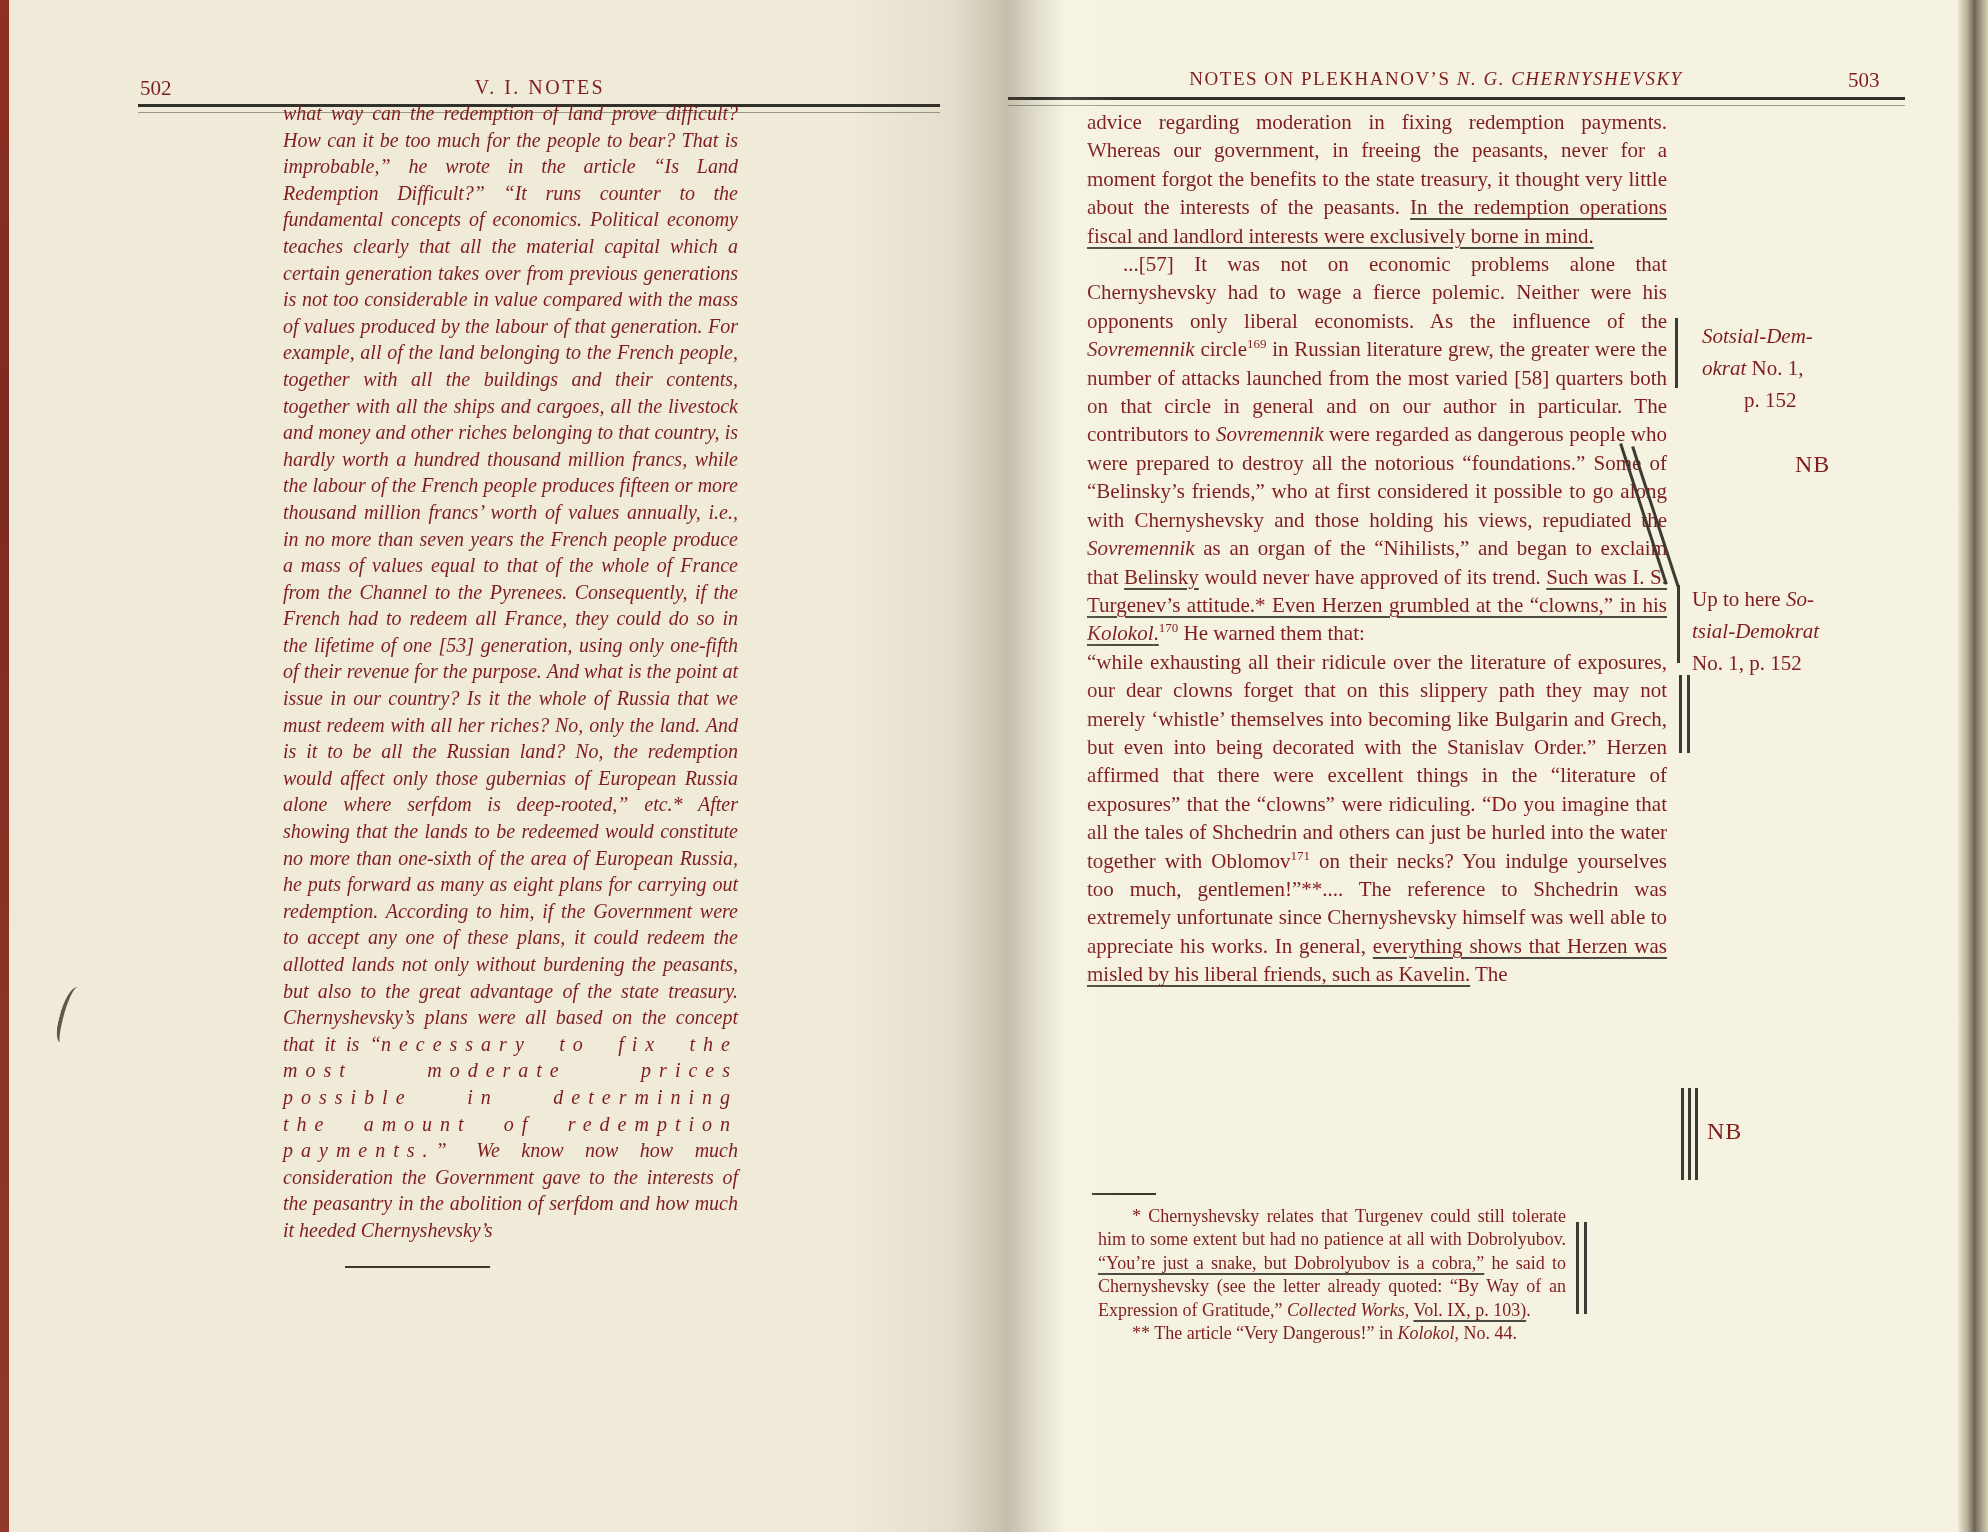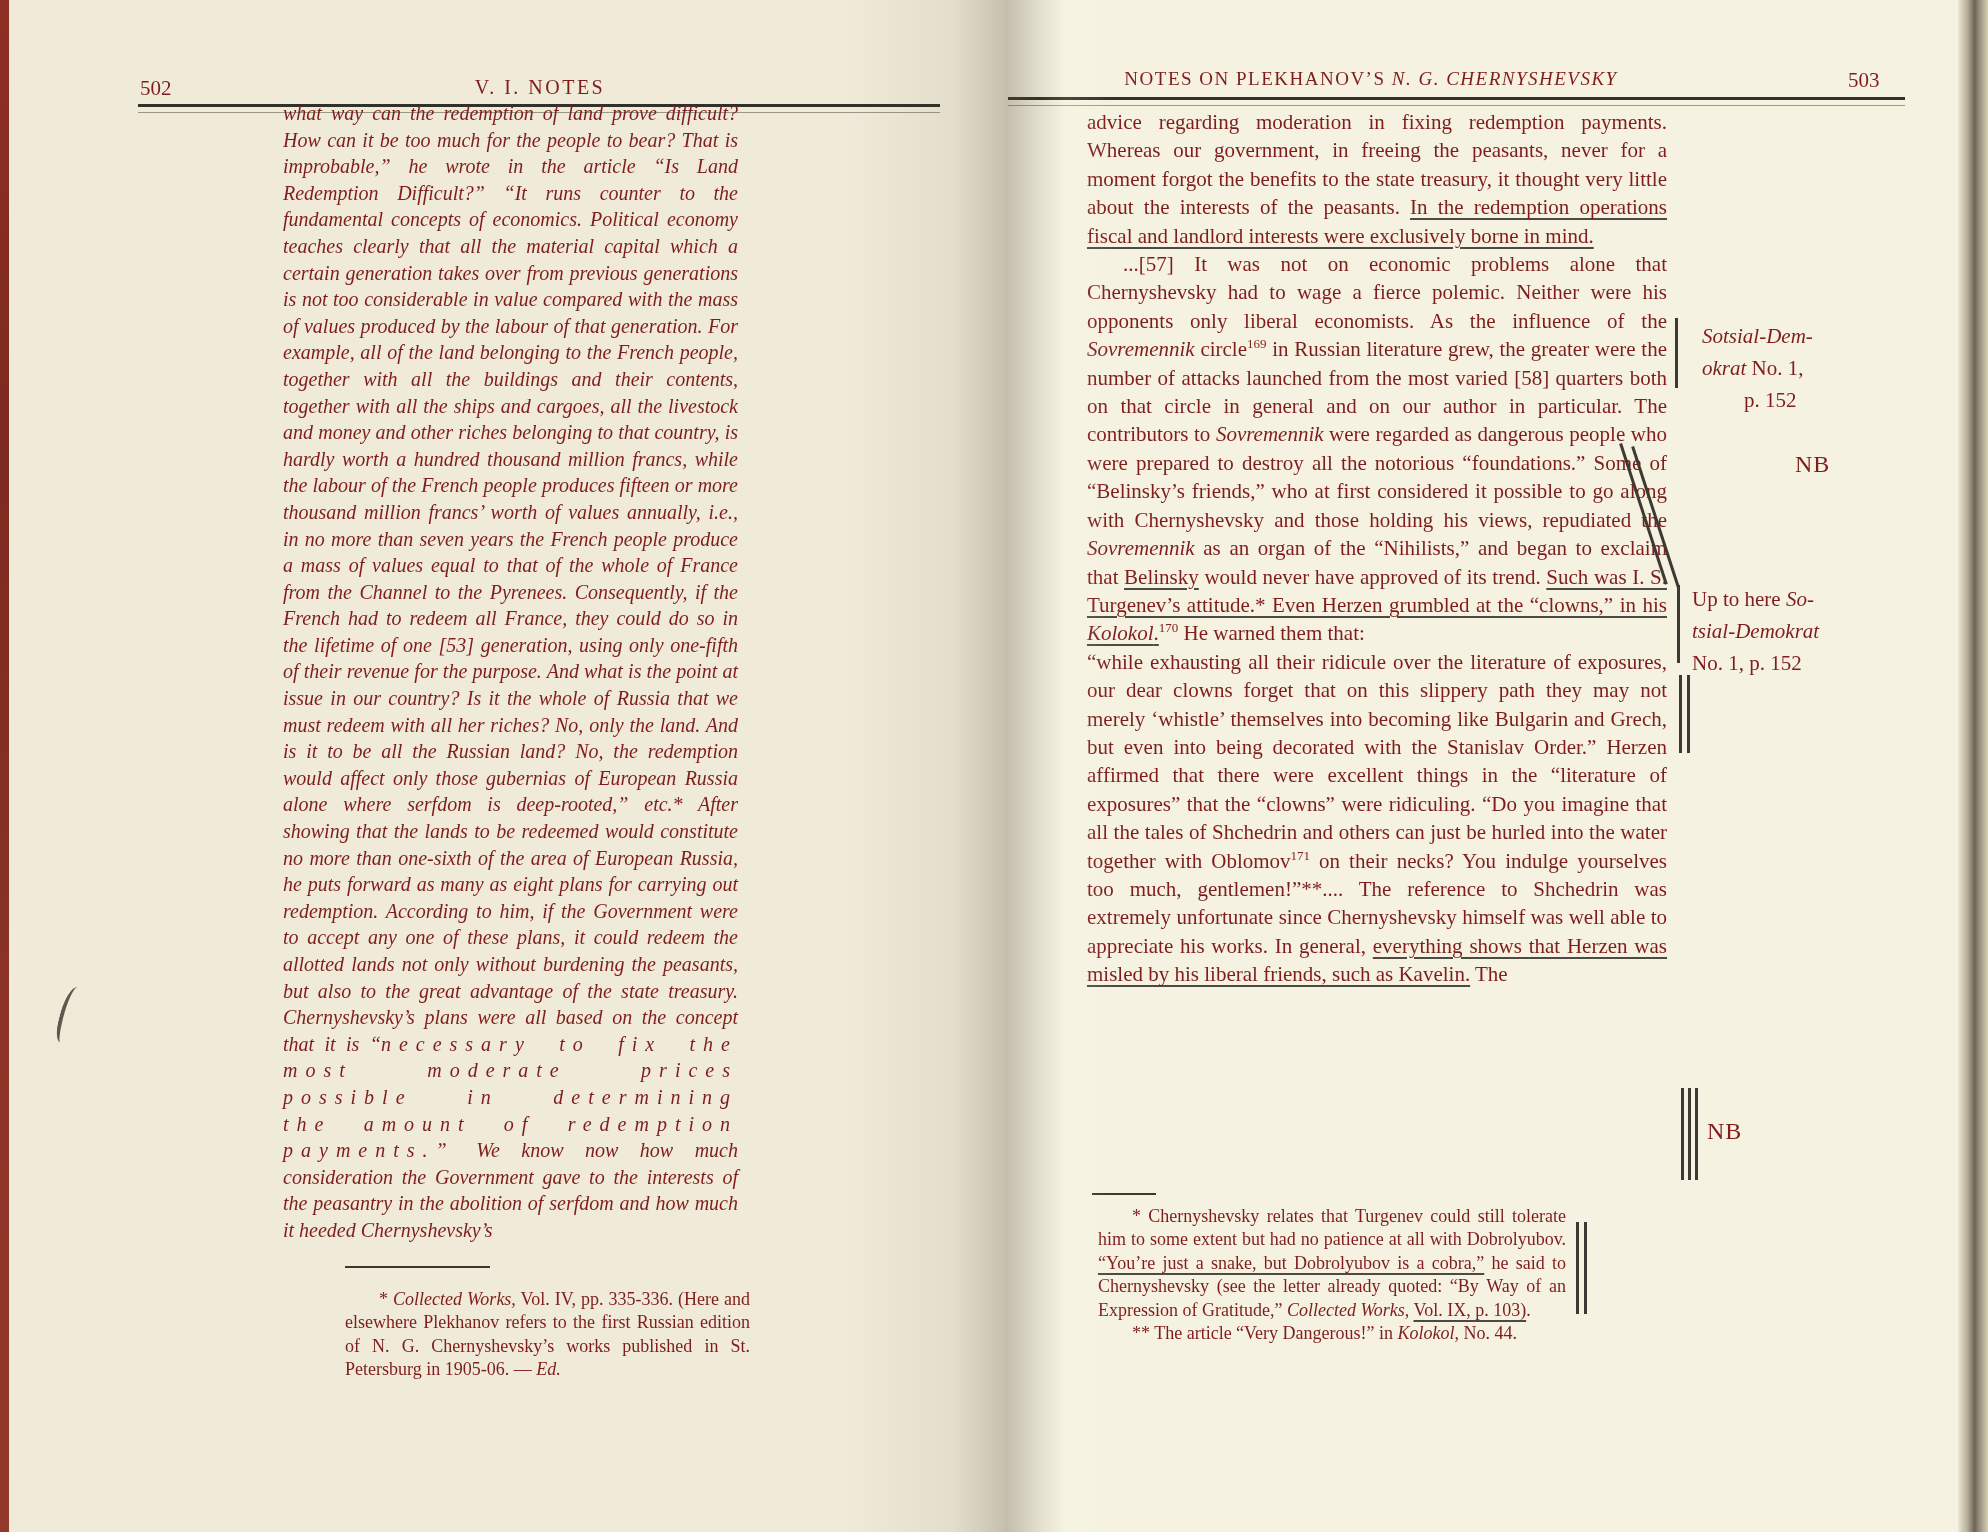--- a/index.html
+++ b/index.html
@@ -44,32 +44,29 @@
 
 <div class="spread">
 
   <div class="page page-left"></div>
   <div class="page page-right"></div>
 
   <div class="folio" style="left:140px;top:76px;">502</div>
   <div class="rhead" style="left:140px;top:76px;width:800px;">V. I. NOTES</div>
   <div class="rule" style="left:138px;top:104px;width:802px;"></div>
 
-  <div class="rhead" style="left:956px;top:68px;width:830px;font-size:19px;letter-spacing:1.5px;font-family:Liberation Serif, serif;"><span>NOTES ON PLEKHANOV’S </span><span class="it">N. G. CHERNYSHEVSKY</span></div>
+  <div class="rhead" style="left:1021px;top:68px;width:830px;font-size:19px;letter-spacing:1.5px;font-family:Liberation Serif, serif;"><span>NOTES ON PLEKHANOV’S </span><span class="it">N. G. CHERNYSHEVSKY</span></div>
   <div class="folio" style="left:1848px;top:68px;">503</div>
   <div class="rule" style="left:1008px;top:97px;width:897px;"></div>
 
   <div class="body body-left">
       <p><span>what way can the redemption of land prove difficult? How can it be too much for the people to bear? That is improbable,” he wrote in the article “Is Land Redemption Difficult?” “It runs counter to the fundamental concepts of economics. Political economy teaches clearly that all the material capital which a certain generation takes over from previous generations is not too considerable in value compared with the mass of values produced by the labour of that generation. For example, all of the land belonging to the French people, together with all the buildings and their contents, together with all the ships and cargoes, all the livestock and money and other riches belonging to that country, is hardly worth a hundred thousand million francs, while the labour of the French people produces fifteen or more thousand million francs’ worth of values annually, i.e., in no more than seven years the French people produce a mass of values equal to that of the whole of France from the Channel to the Pyrenees. Consequently, if the French had to redeem all France, they could do so in the lifetime of one [53] generation, using only one-fifth of their revenue for the purpose. And what is the point at issue in our country? Is it the whole of Russia that we must redeem with all her riches? No, only the land. And is it to be all the Russian land? No, the redemption would affect only those gubernias of European Russia alone where serfdom is deep-rooted,” etc.* After showing that the lands to be redeemed would constitute no more than one-sixth of the area of European Russia, he puts forward as many as eight plans for carrying out redemption. According to him, if the Government were to accept any one of these plans, it could redeem the allotted lands not only without burdening the peasants, but also to the great advantage of the state treasury. Chernyshevsky’s plans were all based on the concept that it is “</span><span class="sp">necessary to fix the most moderate prices possible in determining the amount of redemption payments.”</span><span> We know now how much consideration the Government gave to the interests of the peasantry in the abolition of serfdom and how much it heeded Chernyshevsky’s</span></p>
     </div>
 
   <div class="fnsep" style="left:345px;top:1266px;width:145px;"></div>
-  <div class="fn" style="left:345px;top:1288px;width:405px;">
-      <p><span>* </span><span class="it">Collected Works,</span><span> Vol. IV, pp. 335-336. (Here and elsewhere Plekhanov refers to the first Russian edition of N. G. Chernyshevsky’s works published in St. Petersburg in 1905-06. — </span><span class="it">Ed.</span></p>
-    </div>
 
   <div class="body body-right">
     <p><span>advice regarding moderation in fixing redemption payments. Whereas our government, in freeing the peasants, never for a moment forgot the benefits to the state treasury, it thought very little about the interests of the peasants. </span><span class="ul">In the redemption operations fiscal and landlord interests were exclusively borne in mind.</span></p>
     <p class="indent"><span>...[57] It was not on economic problems alone that Chernyshevsky had to wage a fierce polemic. Neither were his opponents only liberal economists. As the influence of the </span><span class="it">Sovremennik</span><span> circle</span><sup>169</sup><span> in Russian literature grew, the greater were the number of attacks launched from the most varied [58] quarters both on that circle in general and on our author in particular. The contributors to </span><span class="it">Sovremennik</span><span> were regarded as dangerous people who were prepared to destroy all the notorious “foundations.” Some of “Belinsky’s friends,” who at first considered it possible to go along with Chernyshevsky and those holding his views, repudiated the </span><span class="it">Sovremennik</span><span> as an organ of the “Nihilists,” and began to exclaim that </span><span class="ul">Belinsky</span><span> would never have approved of its trend. </span><span class="ul">Such was I. S. Turgenev’s attitude.* Even Herzen grumbled at the “clowns,” in his </span><span class="ul it">Kolokol</span><span class="ul">.</span><sup>170</sup><span> He warned them that:</span></p>
     <p><span>“while exhausting all their ridicule over the literature of exposures, our dear clowns forget that on this slippery path they may not merely ‘whistle’ themselves into becoming like Bulgarin and Grech, but even into being decorated with the Stanislav Order.” Herzen affirmed that there were excellent things in the “literature of exposures” that the “clowns” were ridiculing. “Do you imagine that all the tales of Shchedrin and others can just be hurled into the water together with Oblomov</span><sup>171</sup><span> on their necks? You indulge yourselves too much, gentlemen!”**.... The reference to Shchedrin was extremely unfortunate since Chernyshevsky himself was well able to appreciate his works. In general, </span><span class="ul">everything shows that Herzen was misled by his liberal friends, such as Kavelin.</span><span> The</span></p>
   </div>
 
   <div class="fnsep" style="left:1092px;top:1193px;width:64px;"></div>
   <div class="fn" style="left:1098px;top:1205px;width:468px;">
     <p><span>* Chernyshevsky relates that Turgenev could still tolerate him to some extent but had no patience at all with Dobrolyubov. </span><span class="ul">“You’re just a snake, but Dobrolyubov is a cobra,”</span><span> he said to Chernyshevsky (see the letter already quoted: “By Way of an Expression of Gratitude,” </span><span class="it">Collected Works</span><span>, </span><span class="ul">Vol. IX, p. 103)</span><span>.</span></p>

